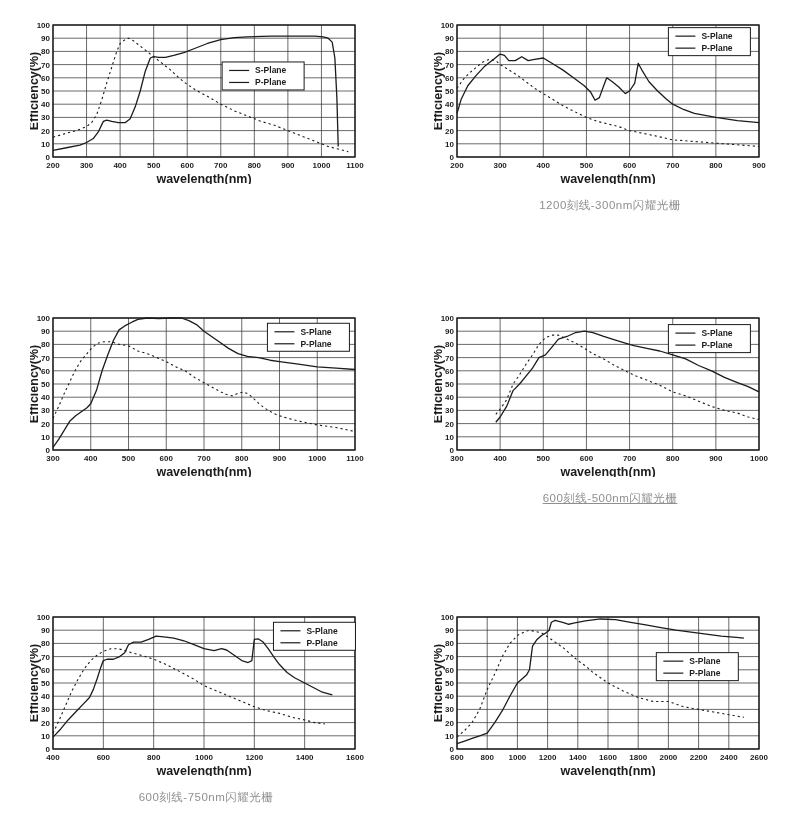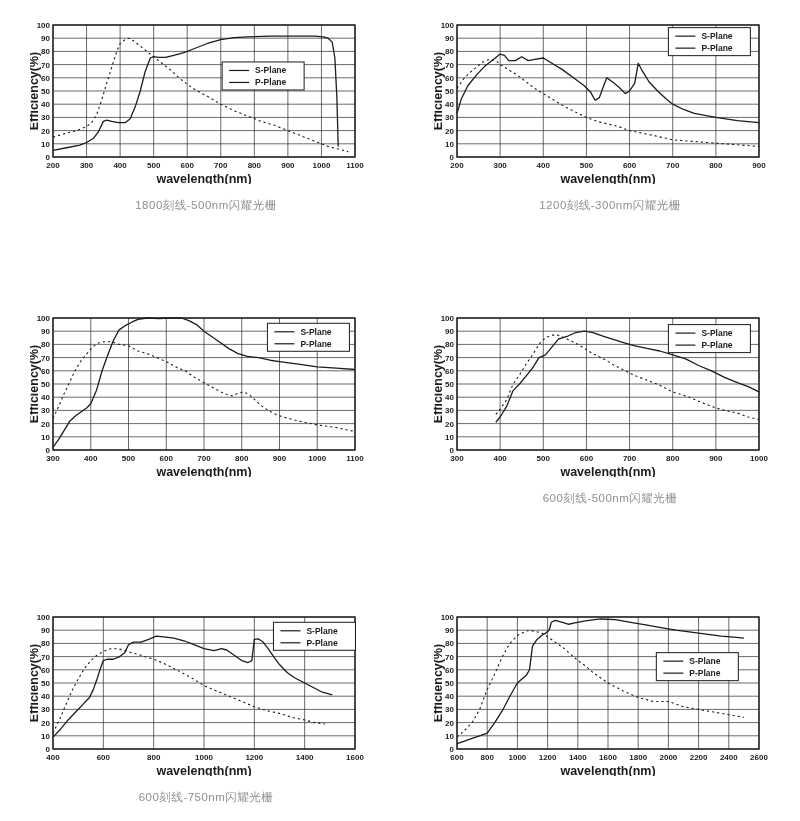--- a/index.html
+++ b/index.html
@@ -62,21 +62,20 @@
           <text x="20" y="97.2" font-size="8" font-weight="700" text-anchor="end" fill="#1c1c1c">40</text>
           <text x="20" y="84" font-size="8" font-weight="700" text-anchor="end" fill="#1c1c1c">50</text>
           <text x="20" y="70.8" font-size="8" font-weight="700" text-anchor="end" fill="#1c1c1c">60</text>
           <text x="20" y="57.6" font-size="8" font-weight="700" text-anchor="end" fill="#1c1c1c">70</text>
           <text x="20" y="44.4" font-size="8" font-weight="700" text-anchor="end" fill="#1c1c1c">80</text>
           <text x="20" y="31.2" font-size="8" font-weight="700" text-anchor="end" fill="#1c1c1c">90</text>
           <text x="20" y="18" font-size="8" font-weight="700" text-anchor="end" fill="#1c1c1c">100</text>
           <text x="174" y="173" font-size="12.5" font-weight="700" text-anchor="middle" fill="#1c1c1c">wavelength(nm)</text>
           <text x="8" y="81" font-size="12.5" font-weight="700" text-anchor="middle" fill="#1c1c1c" transform="rotate(-90 8 81)">Efficiency(%)</text>
         </svg></div>
-    <figcaption class="cap" style="color: rgb(143, 143, 143);">1800刻线-500nm闪耀光栅</figcaption>
   </figure>
 
   <figure class="fig" style="left:434px;top:10px;">
     <div class="svgbox"><svg width="352" height="174" viewBox="0 0 352 174" xmlns="http://www.w3.org/2000/svg">
           <line x1="23" y1="15" x2="23" y2="147" stroke="#2b2b2b" stroke-width="0.7"></line>
           <line x1="66.14" y1="15" x2="66.14" y2="147" stroke="#2b2b2b" stroke-width="0.7"></line>
           <line x1="109.29" y1="15" x2="109.29" y2="147" stroke="#2b2b2b" stroke-width="0.7"></line>
           <line x1="152.43" y1="15" x2="152.43" y2="147" stroke="#2b2b2b" stroke-width="0.7"></line>
           <line x1="195.57" y1="15" x2="195.57" y2="147" stroke="#2b2b2b" stroke-width="0.7"></line>
           <line x1="238.71" y1="15" x2="238.71" y2="147" stroke="#2b2b2b" stroke-width="0.7"></line>
@@ -225,21 +224,21 @@
           <text x="20" y="97.2" font-size="8" font-weight="700" text-anchor="end" fill="#1c1c1c">40</text>
           <text x="20" y="84" font-size="8" font-weight="700" text-anchor="end" fill="#1c1c1c">50</text>
           <text x="20" y="70.8" font-size="8" font-weight="700" text-anchor="end" fill="#1c1c1c">60</text>
           <text x="20" y="57.6" font-size="8" font-weight="700" text-anchor="end" fill="#1c1c1c">70</text>
           <text x="20" y="44.4" font-size="8" font-weight="700" text-anchor="end" fill="#1c1c1c">80</text>
           <text x="20" y="31.2" font-size="8" font-weight="700" text-anchor="end" fill="#1c1c1c">90</text>
           <text x="20" y="18" font-size="8" font-weight="700" text-anchor="end" fill="#1c1c1c">100</text>
           <text x="174" y="173" font-size="12.5" font-weight="700" text-anchor="middle" fill="#1c1c1c">wavelength(nm)</text>
           <text x="8" y="81" font-size="12.5" font-weight="700" text-anchor="middle" fill="#1c1c1c" transform="rotate(-90 8 81)">Efficiency(%)</text>
         </svg></div>
-    <figcaption class="cap" style="color: rgb(143, 143, 143);">600刻线-500nm闪耀光栅</figcaption>
+    <figcaption class="cap" style="color: rgb(143, 143, 143); text-decoration: underline;">600刻线-500nm闪耀光栅</figcaption>
   </figure>
 
   <figure class="fig" style="left:30px;top:602px;">
     <div class="svgbox"><svg width="352" height="174" viewBox="0 0 352 174" xmlns="http://www.w3.org/2000/svg">
           <line x1="23" y1="15" x2="23" y2="147" stroke="#2b2b2b" stroke-width="0.7"></line>
           <line x1="73.33" y1="15" x2="73.33" y2="147" stroke="#2b2b2b" stroke-width="0.7"></line>
           <line x1="123.67" y1="15" x2="123.67" y2="147" stroke="#2b2b2b" stroke-width="0.7"></line>
           <line x1="174" y1="15" x2="174" y2="147" stroke="#2b2b2b" stroke-width="0.7"></line>
           <line x1="224.33" y1="15" x2="224.33" y2="147" stroke="#2b2b2b" stroke-width="0.7"></line>
           <line x1="274.67" y1="15" x2="274.67" y2="147" stroke="#2b2b2b" stroke-width="0.7"></line>

